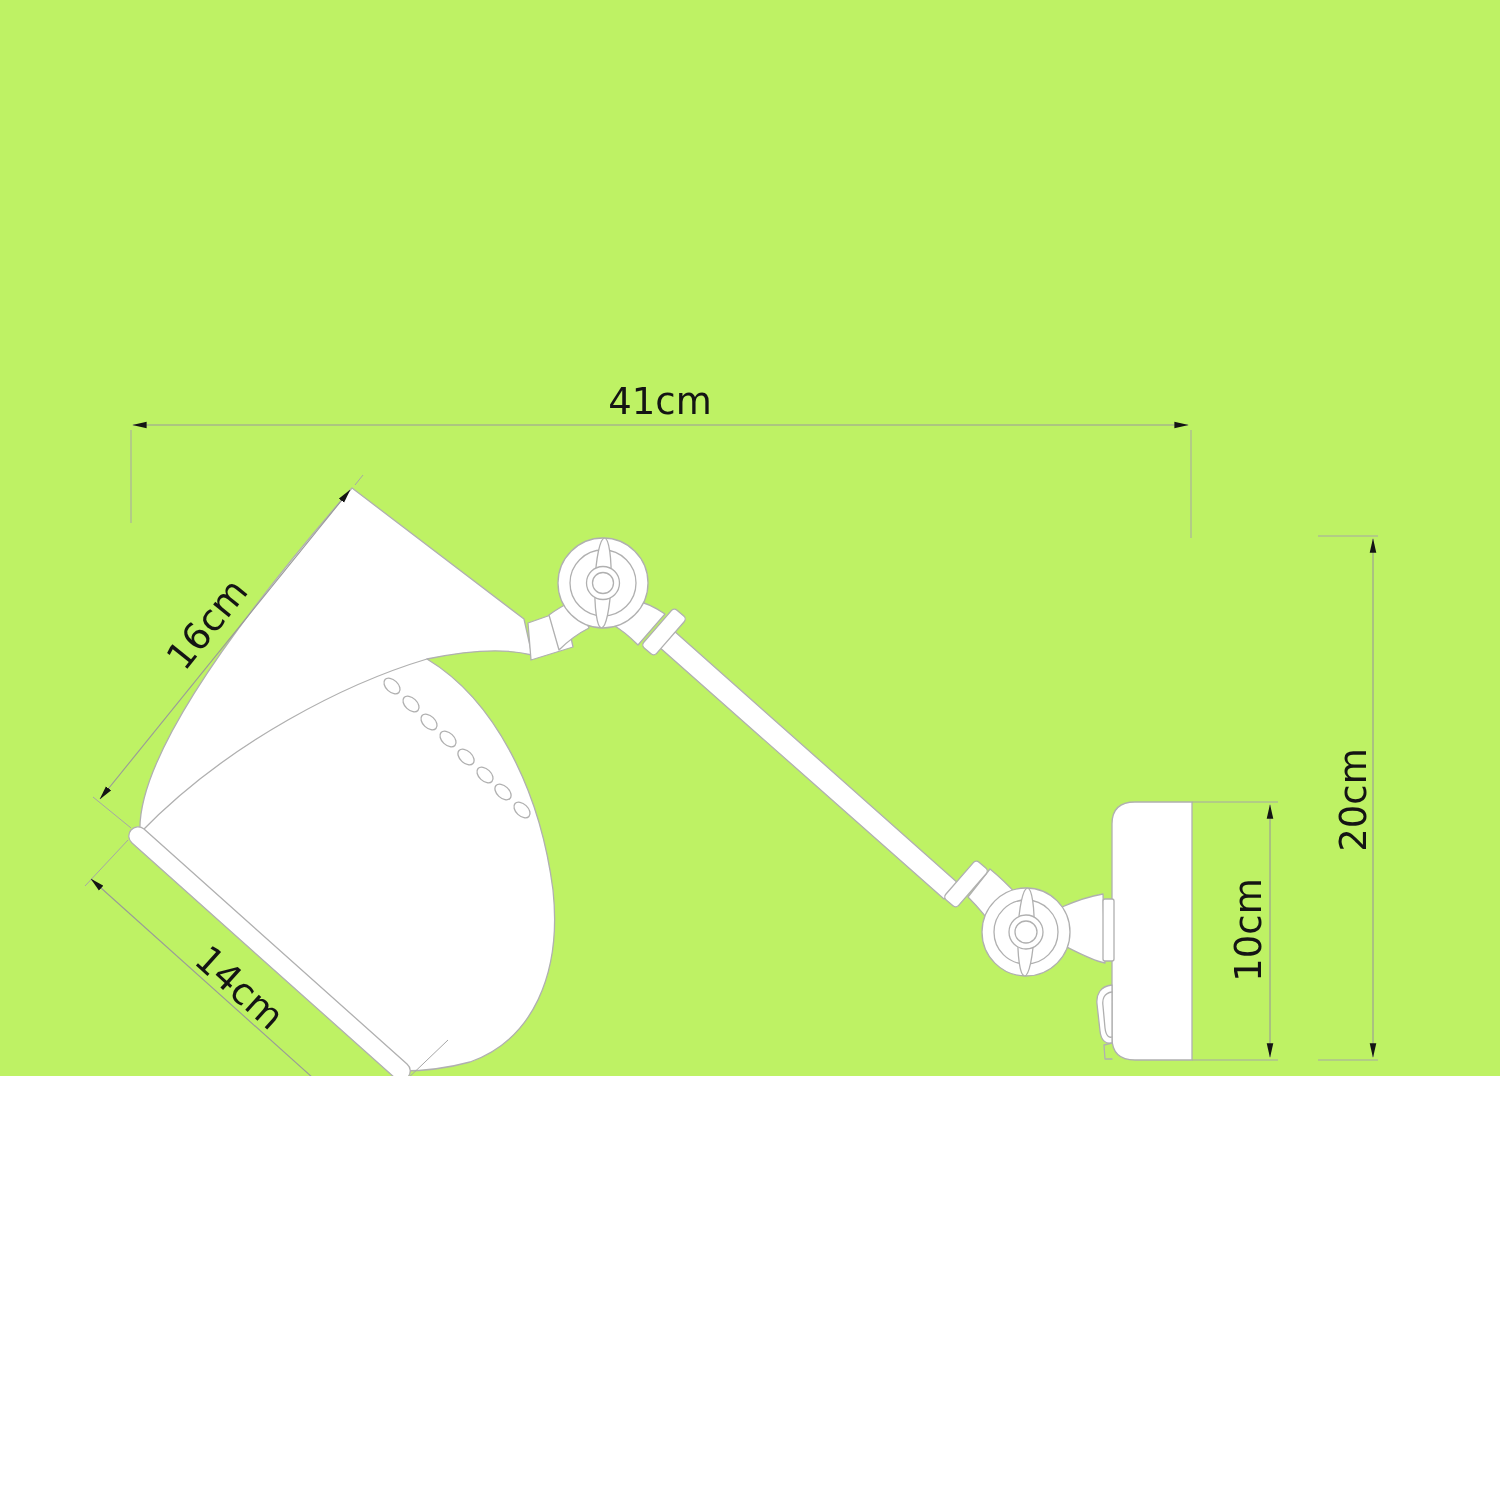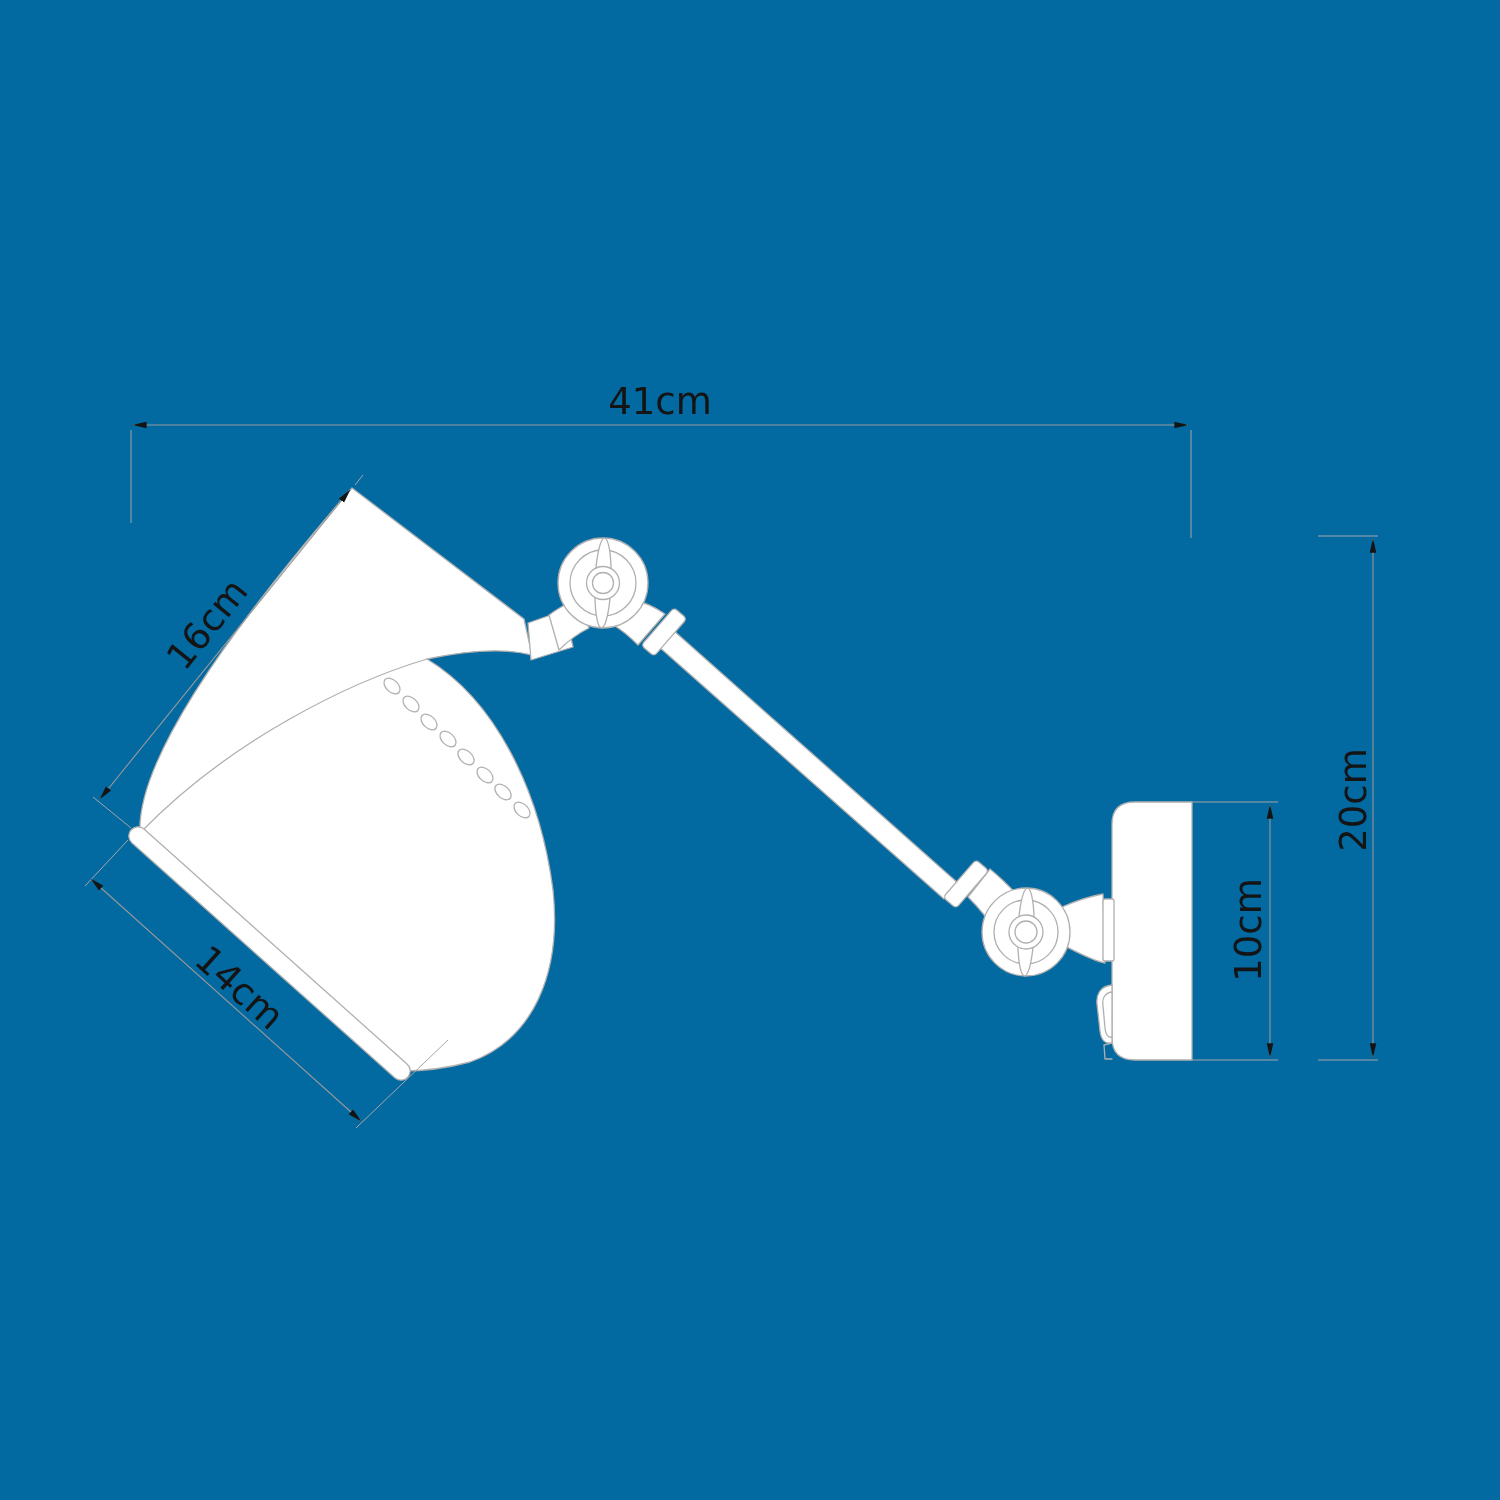--- a/index.html
+++ b/index.html
@@ -1,16 +1,16 @@
 <!DOCTYPE html>
 <html><head>
 <meta charset="utf-8">
 <style>
   html,body{margin:0;padding:0;background:#fff;}
-  .stage{position:relative;width:1500px;height:1500px;background:#0369a1;overflow:hidden;}
+  .stage{position:relative;width:1500px;height:1076px;background:#bef264;overflow:hidden;}
   svg{display:block;}
   .ln{fill:none;stroke:#b0b0b0;stroke-width:1.3;stroke-linejoin:round;stroke-linecap:round;}
   .fw{fill:#ffffff;stroke:#b0b0b0;stroke-width:1.3;stroke-linejoin:round;stroke-linecap:round;}
   .dim{fill:none;stroke:#999999;stroke-width:1.1;}
   .ext{fill:none;stroke:#a6a6a6;stroke-width:1;}
   .dimlabel{font-family:"DejaVu Sans","Liberation Sans",sans-serif;font-size:37px;fill:#141414;text-anchor:middle;}
 </style>
 </head>
 <body>
 

